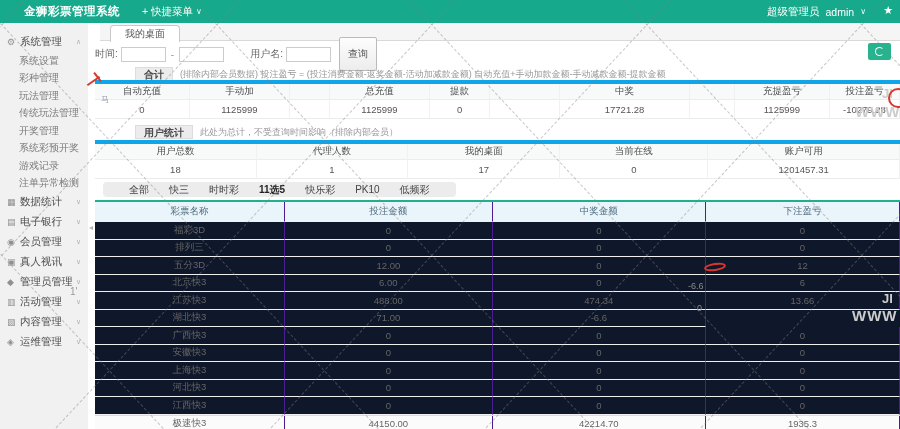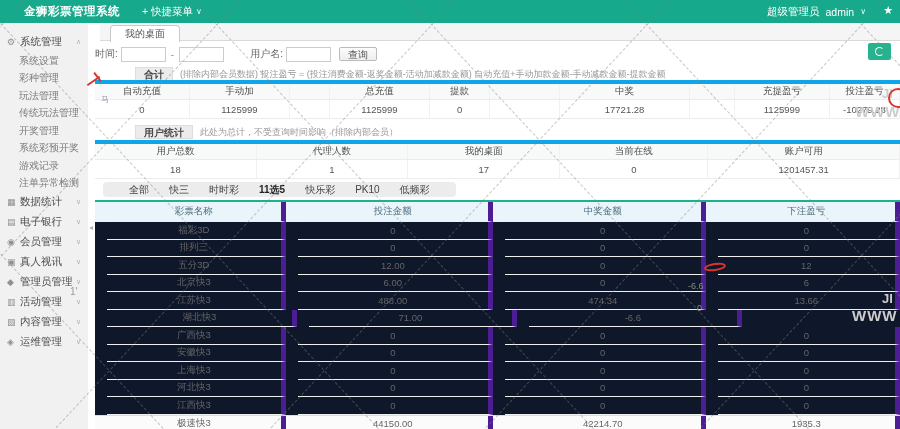--- a/index.html
+++ b/index.html
@@ -29,21 +29,21 @@
 
   .tabstrip { position:absolute; left:12px; right:0; top:0; height:18px; background:#f5f5f5; border-bottom:1px solid #d9d9d9; }
   .desktop-tab { position:absolute; left:10px; top:2px; height:17px; background:#fff; border:1px solid #c9c9c9; border-bottom:none;
                  border-radius:4px 4px 0 0; padding:0 14px; font-size:10px; color:#555; line-height:16px; cursor:pointer; }
 
   .formrow { position:absolute; left:7px; right:0; top:19px; height:24px; display:flex; align-items:center; font-size:10px; color:#666; }
   .formrow label { margin-right:3px; }
   .formrow input { width:45px; height:15px; border:1px solid #ccc; font-size:9px; padding:0 3px; color:#444; }
   .formrow .sep { margin:0 5px; color:#999; }
   .formrow .gap { width:26px; }
-  .query-btn { margin-left:8px; height:14px; padding:0 8px; font-size:10px; color:#555; background:linear-gradient(#fdfdfd,#ededed);
+  .query-btn { margin-left:8px; height:34px; padding:0 8px; font-size:10px; color:#555; background:linear-gradient(#fdfdfd,#ededed);
                border:1px solid #bbb; border-radius:2px; cursor:pointer; }
   .refresh-btn { position:absolute; right:9px; top:1px; width:23px; height:17px; background:#27b38d; border:none; border-radius:2px;
                  cursor:pointer; display:flex; align-items:center; justify-content:center; }
   .ring { width:9px; height:9px; border:1.5px solid #fff; border-right-color:transparent; border-radius:50%; display:block; }
 
   .noterow { position:absolute; left:7px; right:0; display:flex; align-items:flex-end; height:15px; overflow:hidden; white-space:nowrap;margin-left:40px; }
   .noterow.r1 { top:43px; }
   .noterow.r2 { top:101px; }
   .tag { flex:none; background:#ececec; border:1px solid #ddd; padding:0 8px; height:14px; line-height:13px;
          font-size:10px; font-weight:bold; color:#4a4a4a; }
@@ -69,21 +69,21 @@
                   background:#ececec; border-radius:4px; padding:0 16px; }
   .ltab { font-size:10px; color:#444; padding:0 10px; cursor:pointer; }
   .ltab.bold { font-weight:bold; color:#222; }
 
   .t3 { position:absolute; left:7px; right:0; top:177px; border-top:2px solid #1fb08e; }
   .t3 .th { display:flex; height:20px; background:#e9f5fa; }
   .t3 .th .td { color:#4d6b7d; font-size:9.5px; }
   .t3 .tr { display:flex; height:17.5px; background:#0f172a; }
   .t3 .tr.total { border-top:1px solid #ddd; background:#fbfbfb; }
   .t3 .td { display:flex; align-items:center; justify-content:center; font-size:9.5px; color:#666;
-            border-right:5px solid #4c1d95; border-bottom:1px solid #f0f0f0;margin-left:12px; }
+            border-right:1px solid #4c1d95; border-bottom:1px solid #f0f0f0; }
   .t3 .td:nth-of-type(1){width:23.6%} .t3 .td:nth-of-type(2){width:25.8%}
   .t3 .td:nth-of-type(3){width:26.5%} .t3 .td:nth-of-type(4){width:24.1%}
 
   .collapse-handle { position:absolute; left:1px; top:200px; font-size:8px; color:#b5b5b5; }
 
   
   .watermark { position:absolute; inset:0; z-index:40; pointer-events:none; overflow:hidden; }
   .wm-line { position:absolute; width:1000px; border-top:1px dashed rgba(130,130,130,.45); transform-origin:0 0; }
   .wm-text { position:absolute; color:#ccc; font-weight:bold; }
   .stray { position:absolute; color:#8a8a8a; font-size:9px; }

